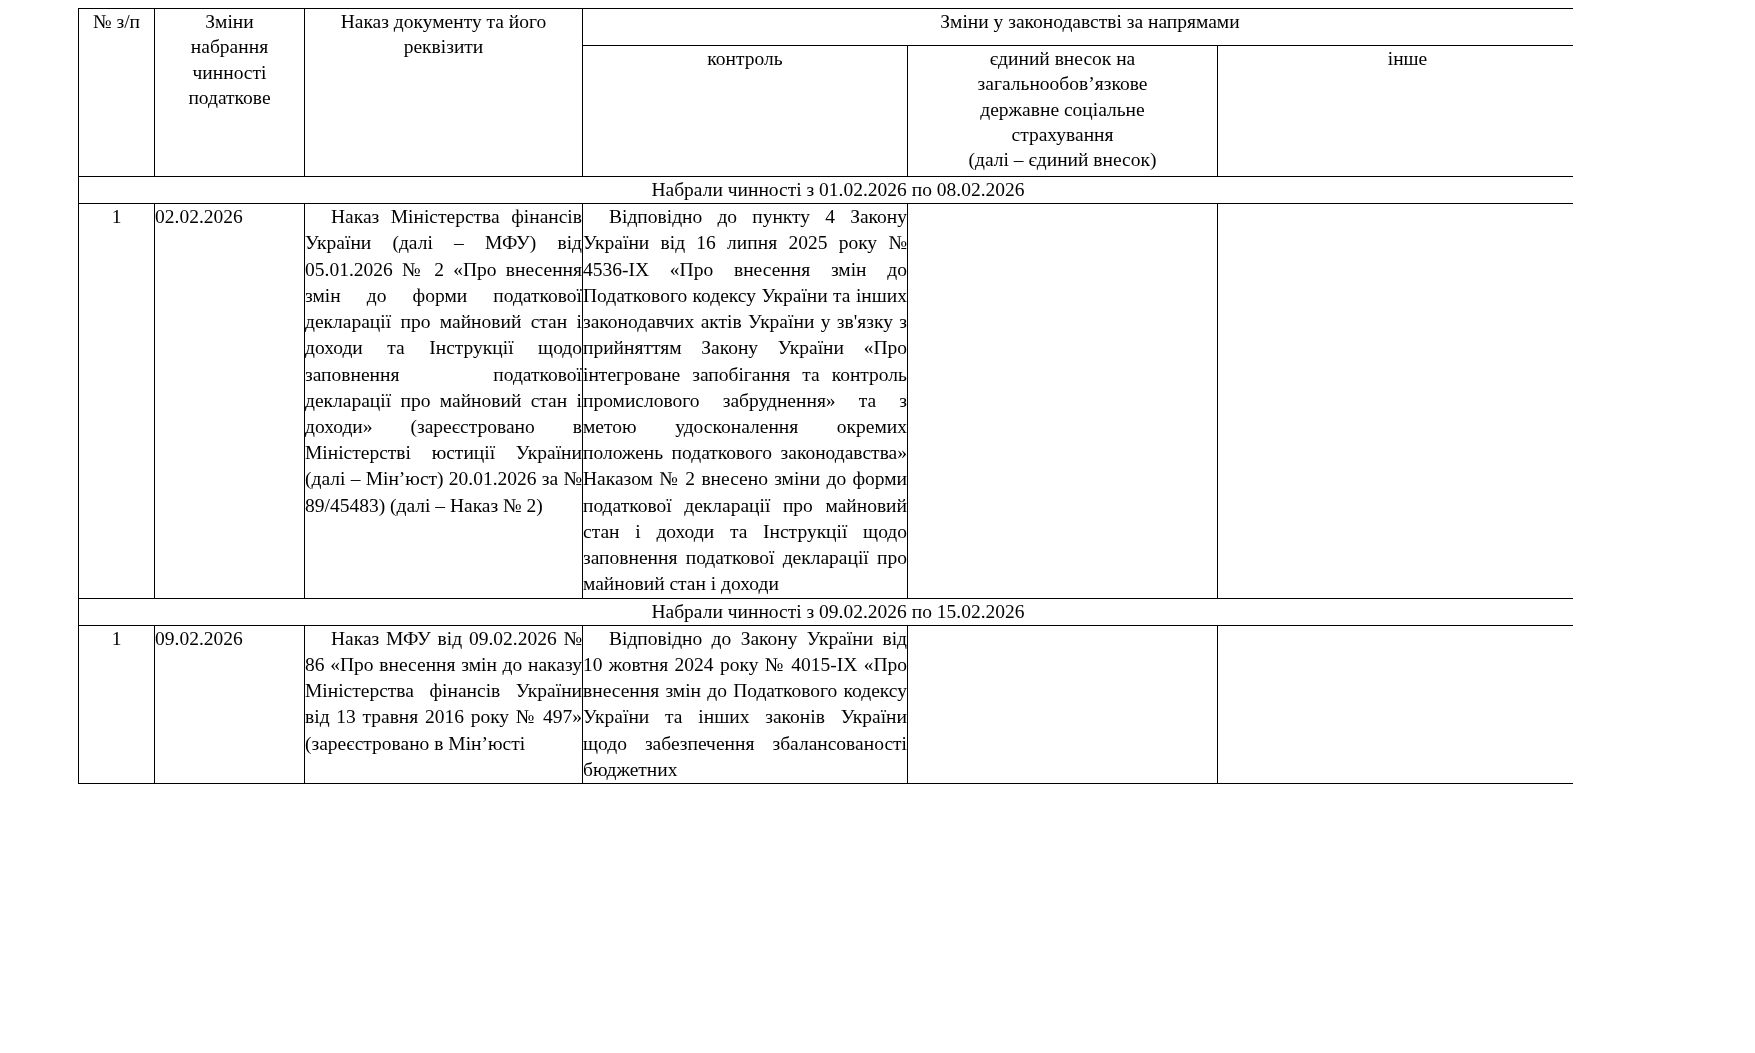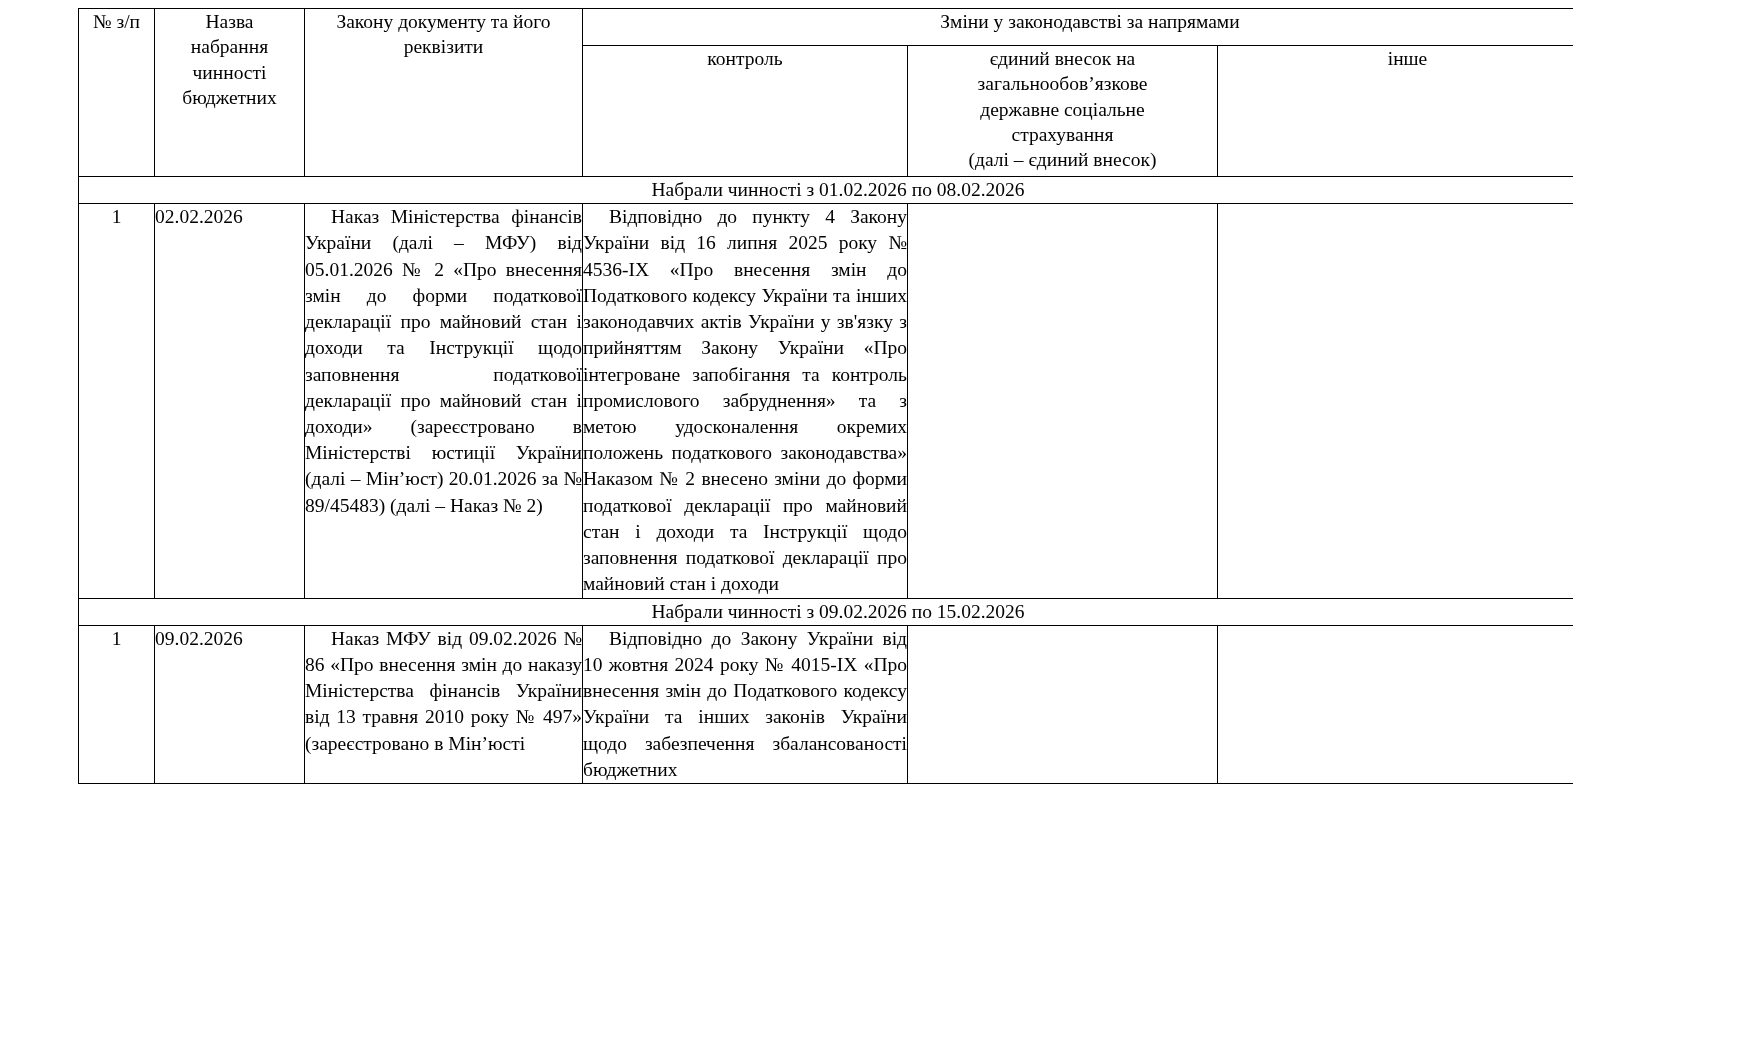--- a/index.html
+++ b/index.html
@@ -106,26 +106,26 @@
       <col class="c-date">
       <col class="c-name">
       <col class="c-tax">
       <col class="c-esv">
       <col class="c-other">
     </colgroup>
     <thead>
       <tr class="hdr-row-top">
         <th class="hd" rowspan="2">№ з/п</th>
         <th class="hd" rowspan="2">
-          <span>Назва</span><br>
+          <span>Зміни</span><br>
           <span>набрання</span><br>
           <span>чинності</span><br>
-          <span>бюджетних</span>
+          <span>податкове</span>
         </th>
-        <th class="hd" rowspan="2">Закону документу та його реквізити</th>
+        <th class="hd" rowspan="2">Наказ документу та його реквізити</th>
         <th class="hd-group" colspan="3">Зміни у законодавстві за напрямами</th>
       </tr>
       <tr>
         <th class="hd" style="height:130px">контроль</th>
         <th class="hd">
           <span>єдиний внесок на</span><br>
           <span>загальнообов’язкове</span><br>
           <span>державне соціальне</span><br>
           <span>страхування</span><br>
           <span>(далі – єдиний внесок)</span>
@@ -151,21 +151,21 @@
         <td class="cell-empty"></td>
       </tr>
 
       <tr>
         <td class="section-row" colspan="6">Набрали чинності з 09.02.2026 по 15.02.2026</td>
       </tr>
       <tr>
         <td class="cell-num">1</td>
         <td class="cell-date">09.02.2026</td>
         <td class="cell-text">
-          <p><span class="bi">Наказ МФУ від 09.02.2026 № 86</span><span> «Про внесення змін до наказу Міністерства фінансів України від 13 травня 2010 року № 497» (зареєстровано в Мін’юсті</span></p>
+          <p><span class="bi">Наказ МФУ від 09.02.2026 № 86</span><span> «Про внесення змін до наказу Міністерства фінансів України від 13 травня 2016 року № 497» (зареєстровано в Мін’юсті</span></p>
         </td>
         <td class="cell-text">
           <p><span>Відповідно до Закону України від 10 жовтня 2024 року № 4015-IX «Про внесення змін до Податкового кодексу України та інших законів України щодо забезпечення збалансованості бюджетних</span></p>
         </td>
         <td class="cell-empty"></td>
         <td class="cell-empty"></td>
       </tr>
     </tbody>
   </table>
 </div>

